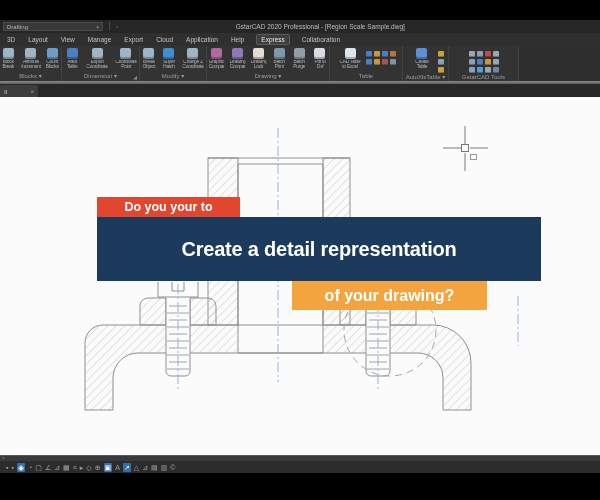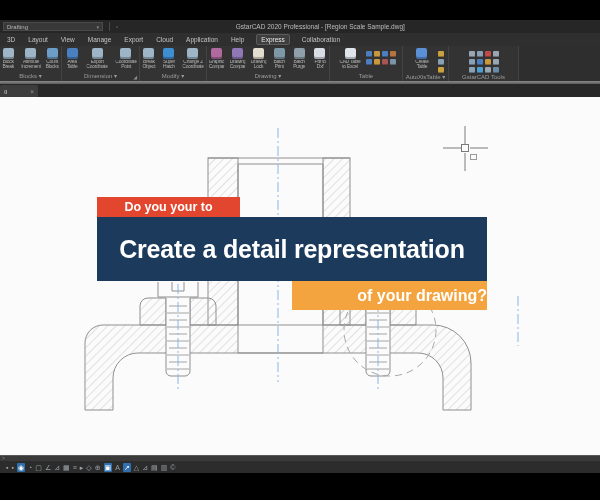--- a/index.html
+++ b/index.html
@@ -47,24 +47,24 @@
   #doc-tab .t-close{font-size:6.5px;color:#9a9a9a;}
 
   
   #canvas{left:0;top:97px;width:600px;height:358px;background:var(--canvas-bg,#fbfbfb);}
   #canvas svg{position:absolute;inset:0;width:100%;height:100%;}
 
   
   .banner{display:flex;align-items:center;justify-content:center;color:#fff;z-index:5;}
   #banner-kicker{left:97px;top:197px;width:143px;height:20px;background:var(--banner-red,#e2462e);
                  font-size:12.5px;font-weight:700;}
-  #banner-headline{left:97px;top:217px;width:390px;height:64px;background:var(--banner-navy,#1b3a5c);
-                   font-size:25px;font-weight:700;letter-spacing:-.2px;}
+  #banner-headline{left:97px;top:217px;width:444px;height:64px;background:var(--banner-navy,#1b3a5c);
+                   font-size:20px;font-weight:700;letter-spacing:-.2px;}
   #banner-footer{left:292px;top:281px;width:195px;height:29px;background:var(--banner-orange,#f3a43e);
-                 font-size:16px;font-weight:700;justify-content:flex-end;}
+                 font-size:16px;font-weight:700;}
 
   
   #cmdstrip{left:0;top:455px;width:600px;height:6px;background:#3a3a3a;border-top:1px solid #585858;box-sizing:border-box;}
   #cmdstrip .prompt{position:absolute;left:2px;top:0;font-size:5px;color:#999;line-height:5px;}
   #statusbar{left:0;top:461px;width:600px;height:12px;background:#2c2c2c;display:flex;align-items:center;
              gap:3px;padding-left:6px;box-sizing:border-box;}
   .sicon{font-size:7px;line-height:9px;color:#9aa0a6;}
   .sicon.active{color:#fff;background:#2f6fae;border-radius:1px;padding:0 1px;}
   #bottom-black{left:0;top:473px;width:600px;height:27px;background:#000;}
   #top-black{left:0;top:0;width:600px;height:20px;background:#000;}

